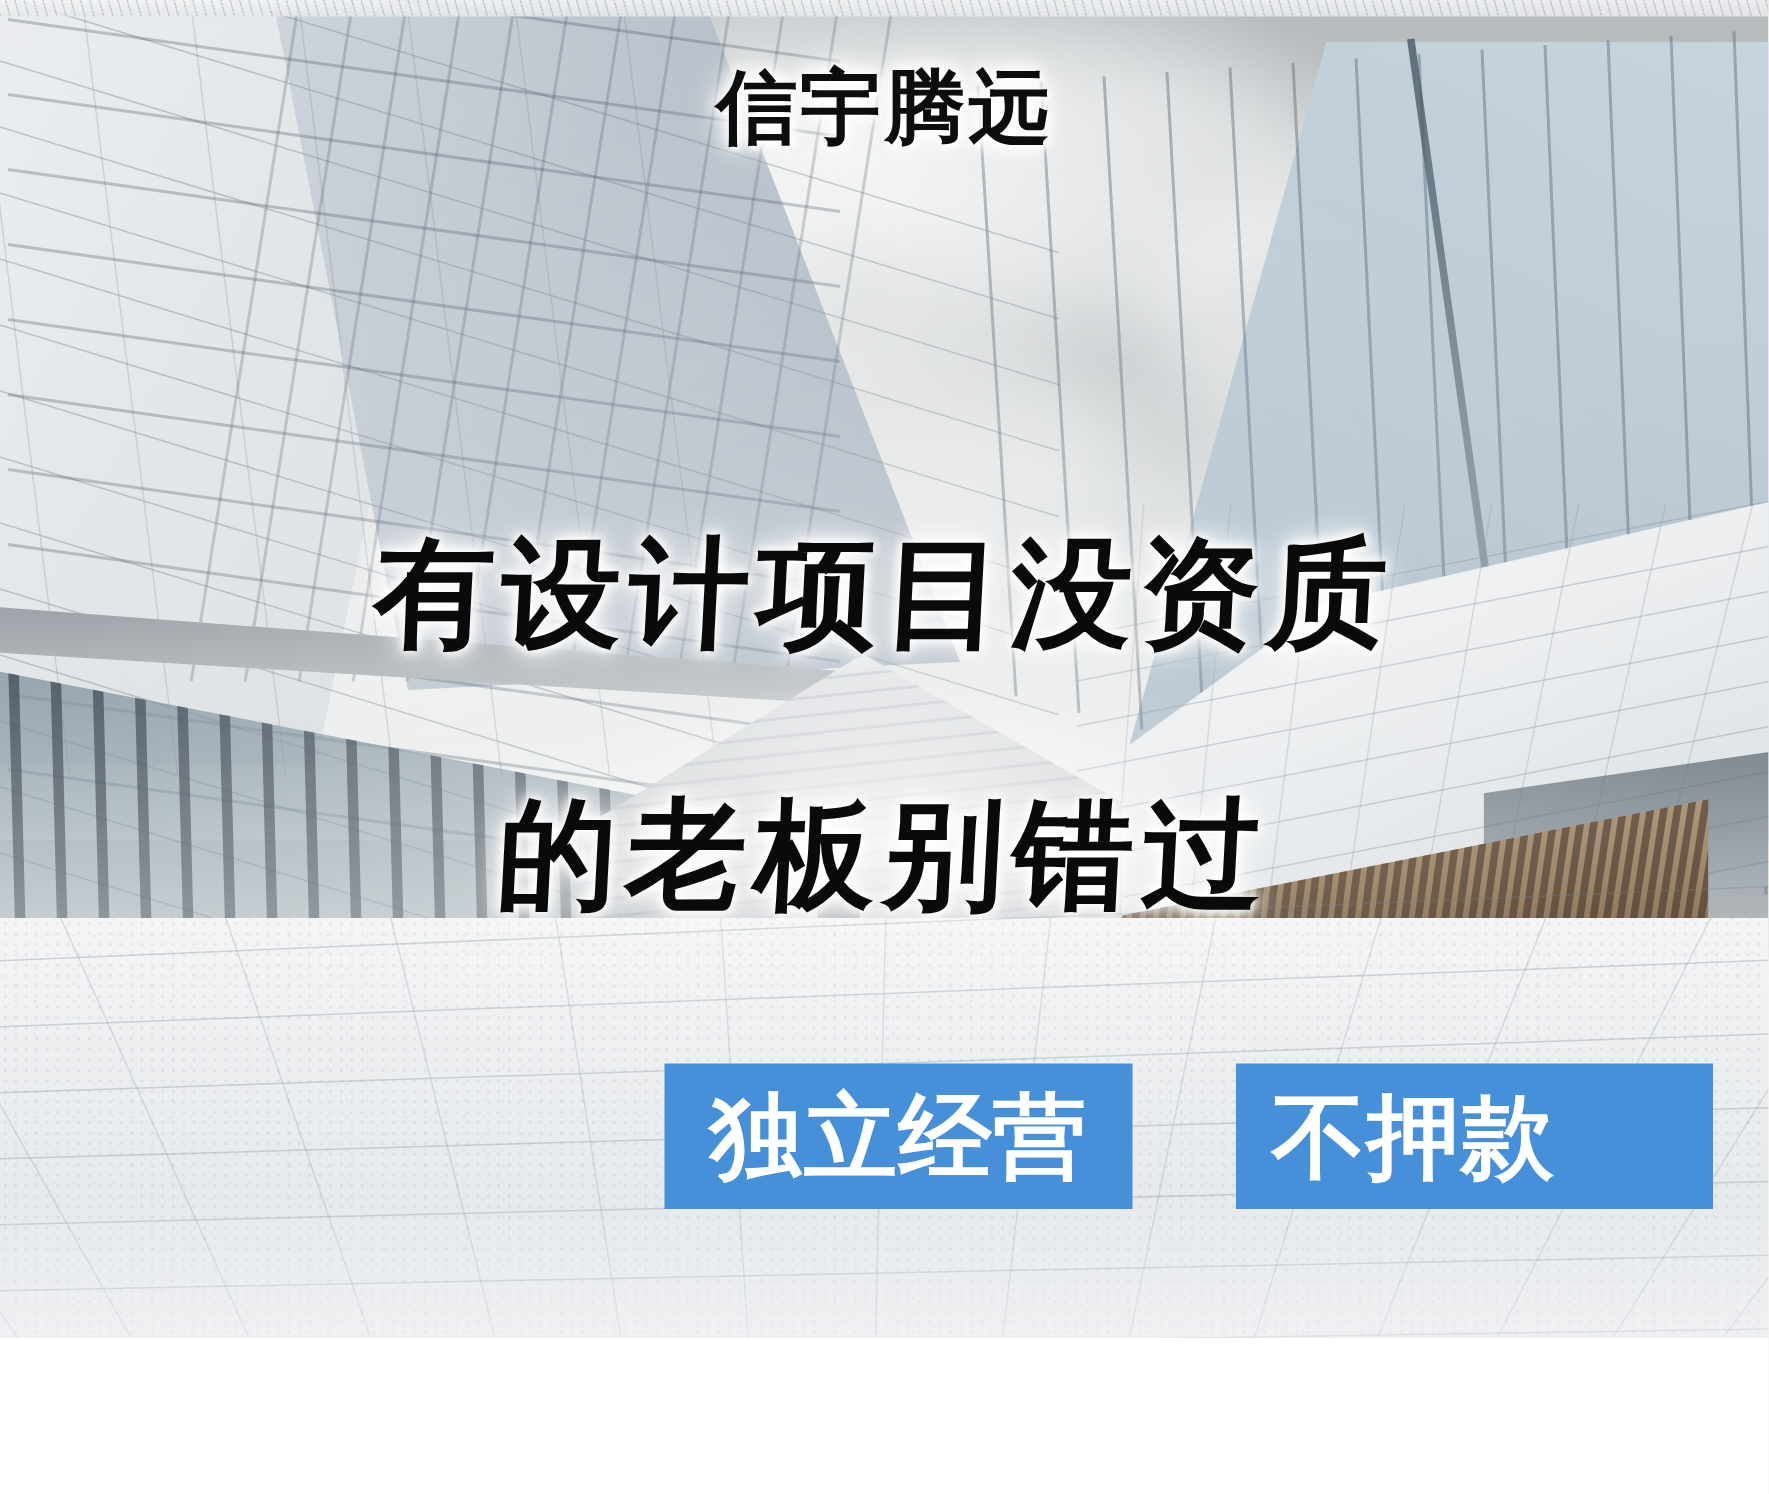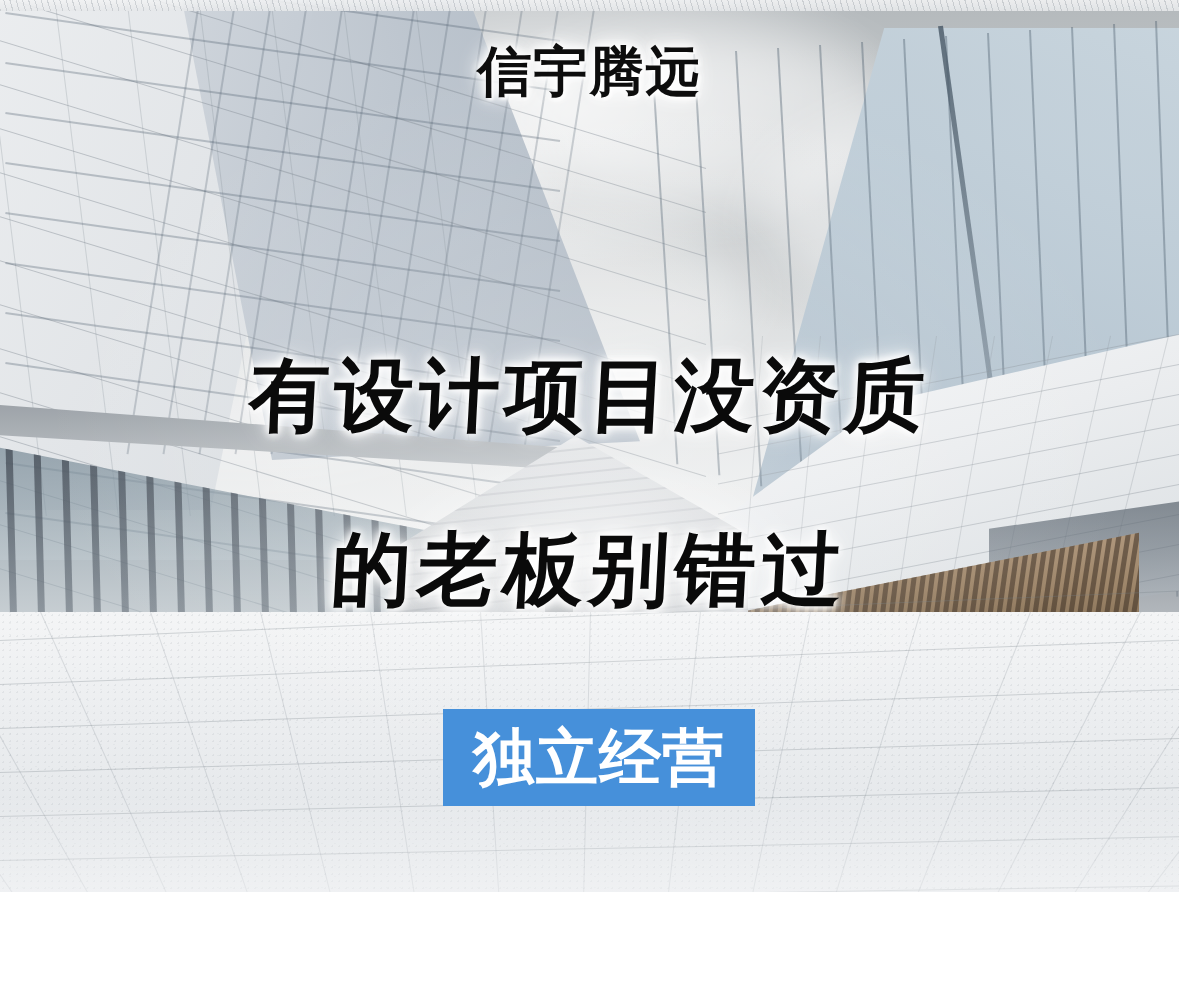--- a/index.html
+++ b/index.html
@@ -500,15 +500,18 @@
 
 
   <div class="txt" id="line2">有设计项目没资质</div>
 
   <div class="txt" id="line3">的老板别错过</div>
 
   <div id="badges">
     <div class="badge" id="badge-1">
       <span>独立经营</span>
     </div>
+    <div class="badge" id="badge-2">
+      <span>不押款</span>
+    </div>
   </div>
 
 </div>
 
 </body></html>

